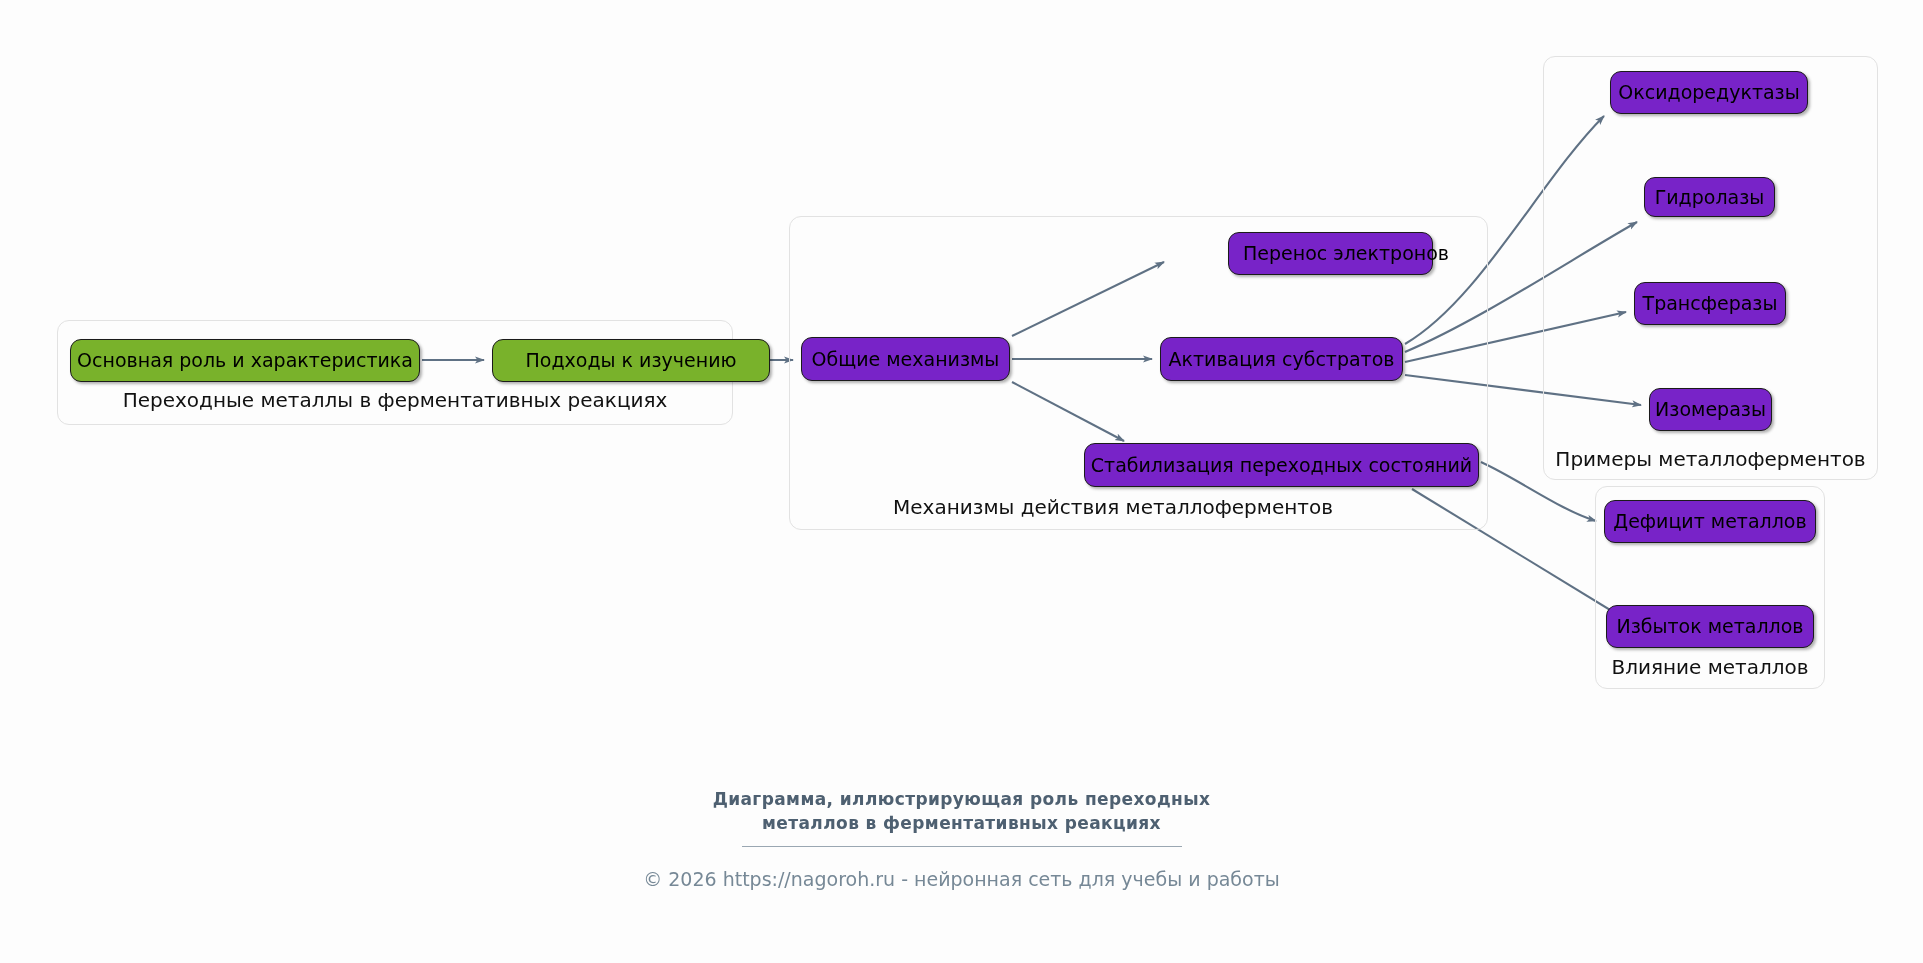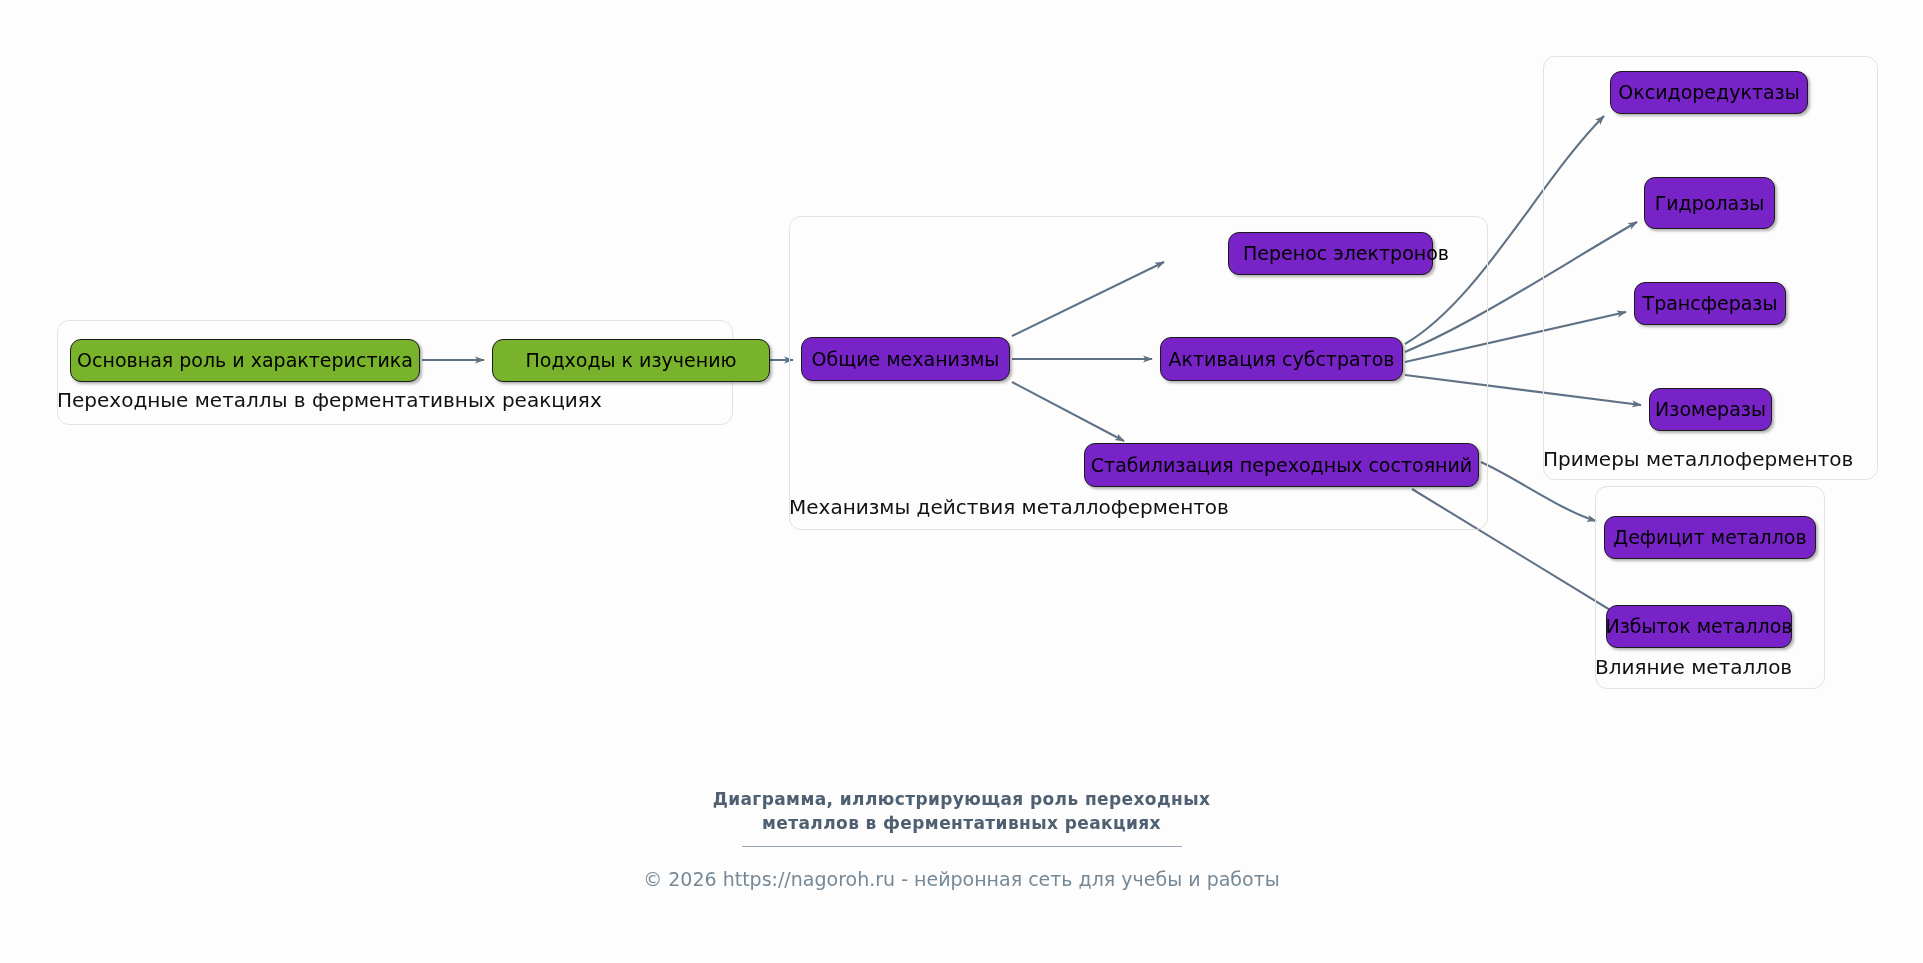--- a/index.html
+++ b/index.html
@@ -37,21 +37,21 @@
   .cluster {
     position: absolute;
     box-sizing: border-box;
     border: 1px solid #e2e2e2;
     border-radius: 12px;
     background: rgba(255,255,255,0.0);
   }
   .cluster-label {
     position: absolute;
     box-sizing: border-box;
-    text-align: left;
+    text-align: center;
     color: #111111;
     font-size: 20px;
     line-height: 24px;
     font-family: "DejaVu Sans", "Liberation Sans", sans-serif;
     white-space: nowrap;
   }
 
   
   .node {
     position: absolute;
@@ -154,29 +154,29 @@
   <div class="node purple" style="left:801px; top:337px; width:209px; height:44px;">Общие механизмы</div>
 
   <div class="node purple" style="left:1228px; top:232px; width:205px; height:43px;padding-left:31px;">Перенос электронов</div>
 
   <div class="node purple" style="left:1160px; top:337px; width:243px; height:44px;">Активация субстратов</div>
 
   <div class="node purple" style="left:1084px; top:443px; width:395px; height:44px;text-align:right;">Стабилизация переходных состояний</div>
 
   <div class="node purple" style="left:1610px; top:71px; width:198px; height:43px;">Оксидоредуктазы</div>
 
-  <div class="node purple" style="left:1644px; top:177px; width:131px; height:52px;">Гидролазы</div>
+  <div class="node purple" style="left:1644px; top:177px; width:131px; height:40px;">Гидролазы</div>
 
   <div class="node purple" style="left:1634px; top:282px; width:152px; height:43px;">Трансферазы</div>
 
   <div class="node purple" style="left:1649px; top:388px; width:123px; height:43px;">Изомеразы</div>
 
-  <div class="node purple" style="left:1604px; top:516px; width:212px; height:43px;">Дефицит металлов</div>
+  <div class="node purple" style="left:1604px; top:500px; width:212px; height:43px;">Дефицит металлов</div>
 
-  <div class="node purple" style="left:1606px; top:605px; width:186px; height:43px;">Избыток металлов</div>
+  <div class="node purple" style="left:1606px; top:605px; width:208px; height:43px;">Избыток металлов</div>
 
   <div class="footer footer-title">
     <div>Диаграмма, иллюстрирующая роль переходных</div>
     <div>металлов в ферментативных реакциях</div>
   </div>
   <div class="footer-divider"></div>
   <div class="footer footer-credit">© 2026 https://nagoroh.ru - нейронная сеть для учебы и работы</div>
 
 </div>
 

